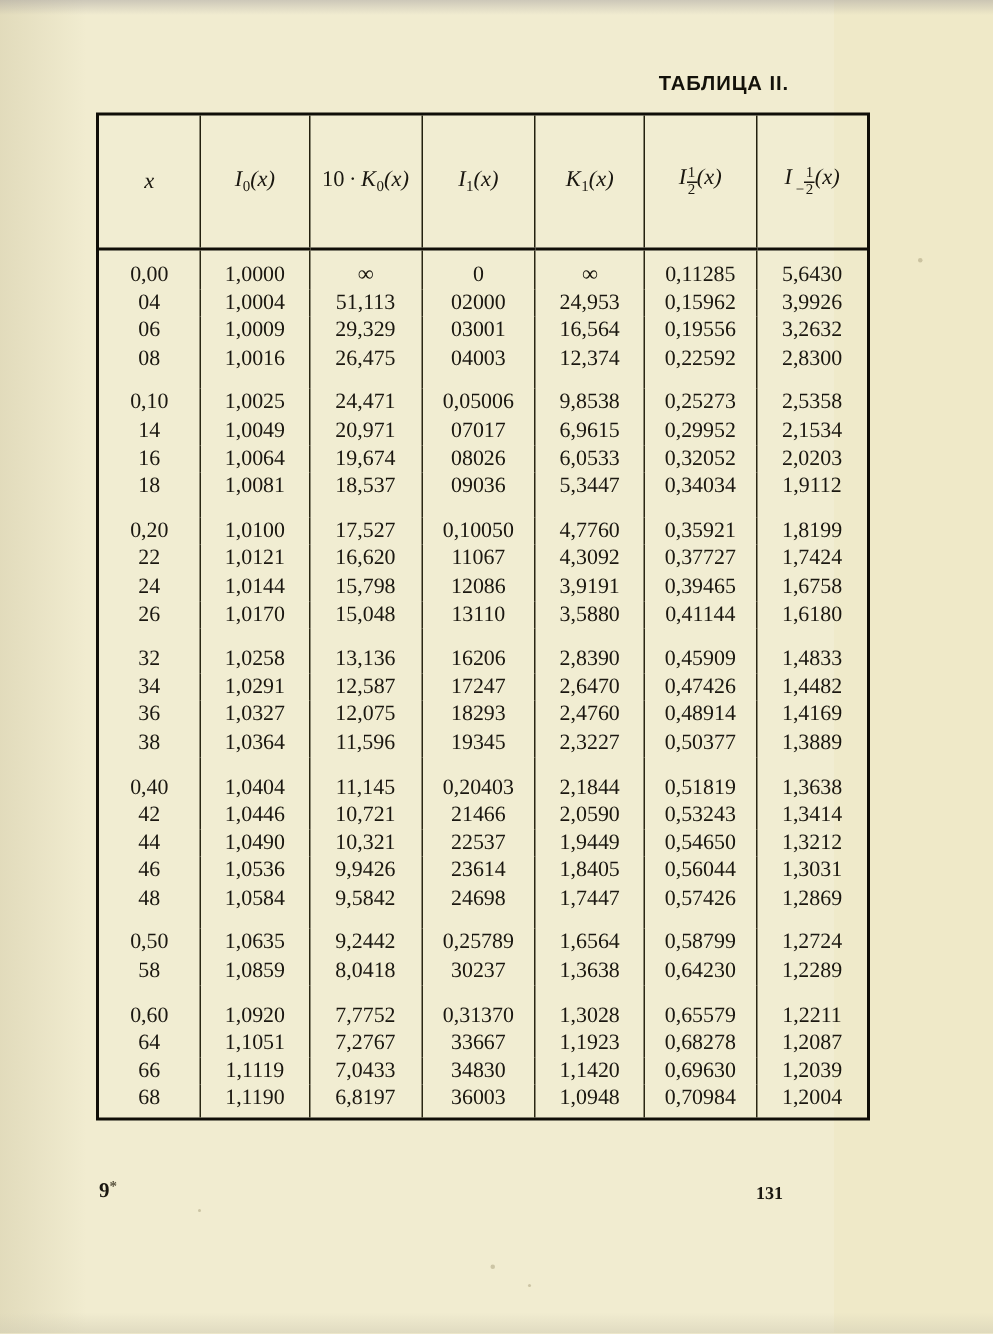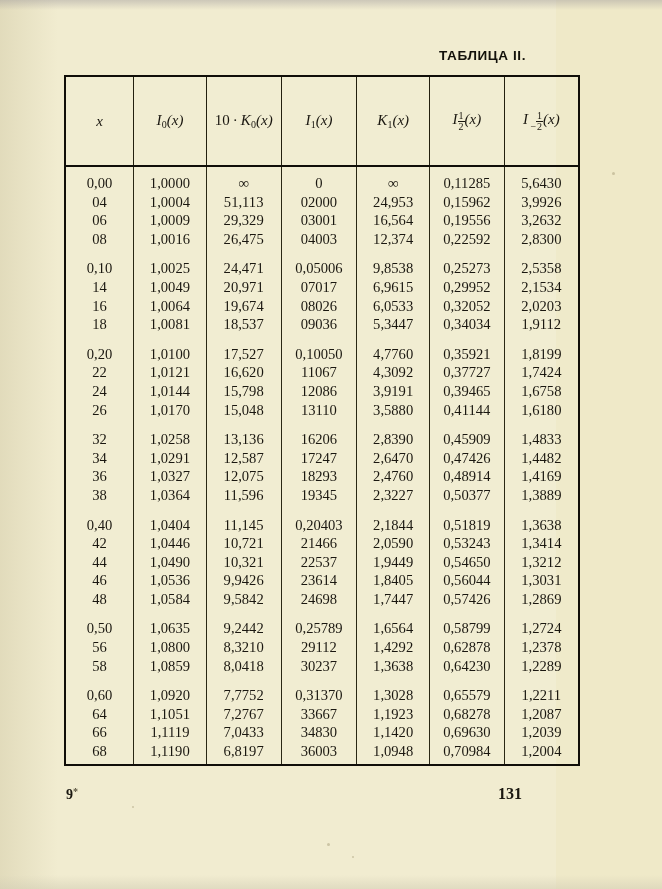--- a/index.html
+++ b/index.html
@@ -182,21 +182,21 @@
   }
   .foot-left .star {
     font-size: 10px;
     vertical-align: 4px;
     color: #5a5440;
   }
   .foot-right {
     position: absolute;
     right: 34px;
     bottom: 86px;
-    font-size: 16px;
+    font-size: 12px;
     font-weight: 700;
   }
 
   
   .speck {
     position: absolute;
     background: #a79e79;
     border-radius: 50%;
     opacity: 0.5;
   }
@@ -490,29 +490,20 @@
           <tr>
             <td>0,50</td>
             <td>1,0635</td>
             <td>9,2442</td>
             <td>0,25789</td>
             <td>1,6564</td>
             <td>0,58799</td>
             <td>1,2724</td>
           </tr>
           <tr>
-            <td>56</td>
-            <td>1,0800</td>
-            <td>8,3210</td>
-            <td>29112</td>
-            <td>1,4292</td>
-            <td>0,62878</td>
-            <td>1,2378</td>
-          </tr>
-          <tr>
             <td>58</td>
             <td>1,0859</td>
             <td>8,0418</td>
             <td>30237</td>
             <td>1,3638</td>
             <td>0,64230</td>
             <td>1,2289</td>
           </tr>
           <tr class="gap">
             <td>&nbsp;</td>

